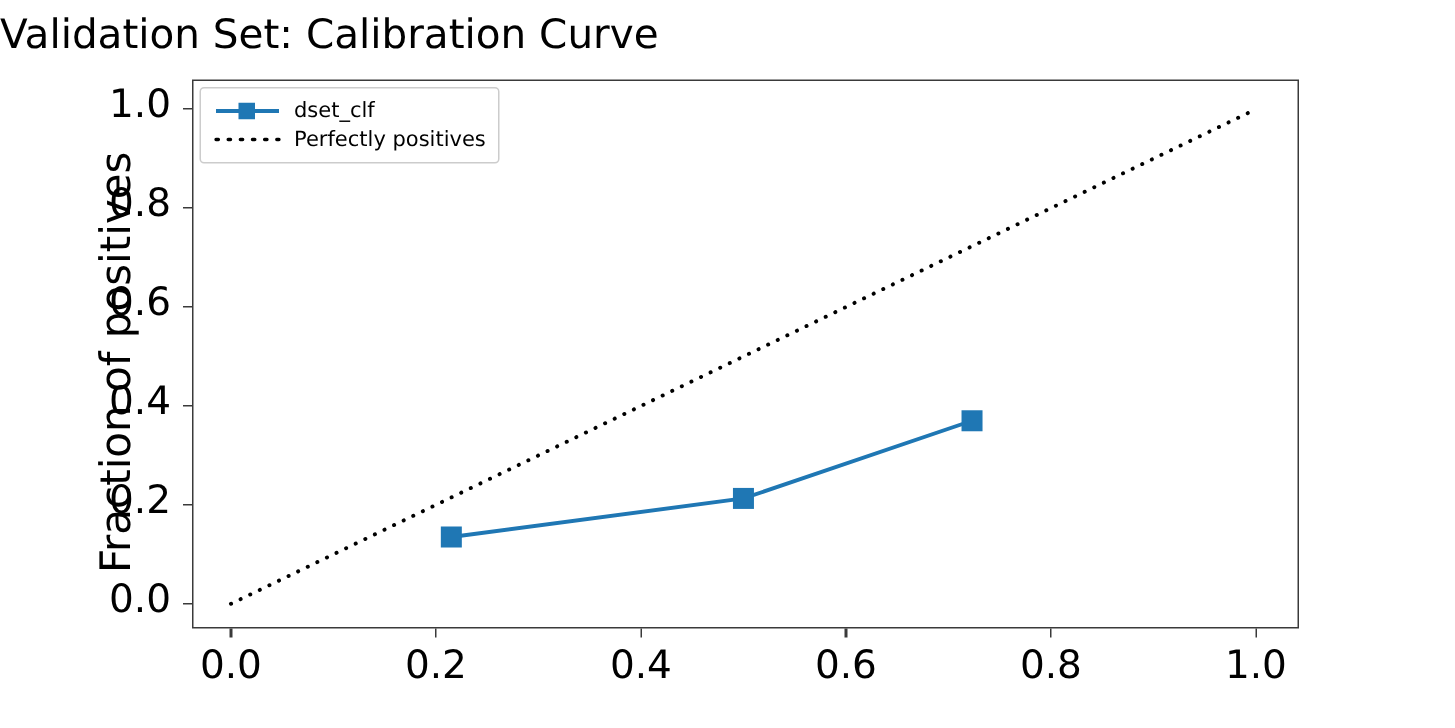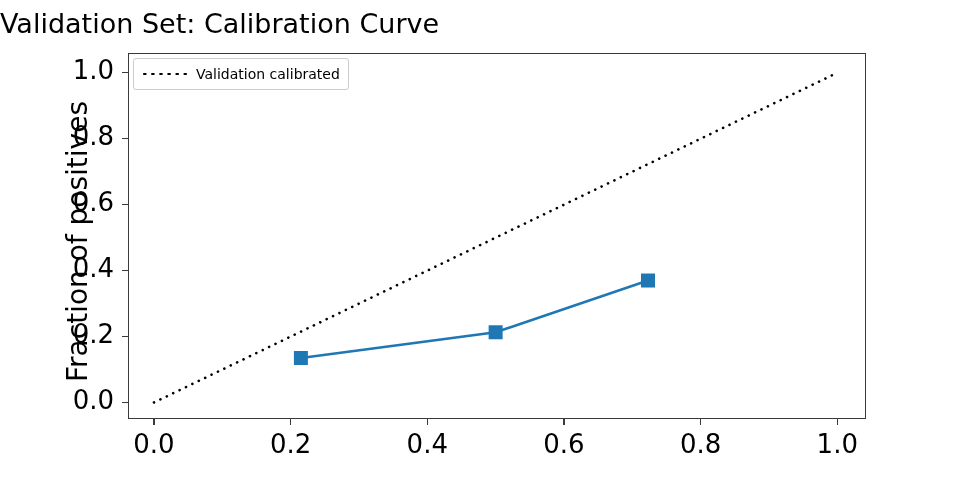--- a/index.html
+++ b/index.html
@@ -174,20 +174,29 @@
       <div class="ytick-mark" style="top: 138.03px;"></div>
       <div class="ytick-label" style="top: 120.73px;">0.8</div>
       <div class="ytick-mark" style="top: 72.0838px;"></div>
       <div class="ytick-label" style="top: 54.7838px;">1.0</div>
     </div>
 
   <div id="legend">
     <div class="legend-row">
       <span class="legend-sample">
         <svg width="46" height="16" viewBox="0 0 46 16">
+          <line x1="2" y1="8" x2="44" y2="8" stroke="#1f77b4" stroke-width="2.6"></line>
+          <rect x="17" y="2.5" width="11" height="11" fill="#1f77b4"></rect>
+        </svg>
+      </span>
+      <span class="legend-label">dset_clf</span>
+    </div>
+    <div class="legend-row">
+      <span class="legend-sample">
+        <svg width="46" height="16" viewBox="0 0 46 16">
           <line x1="2" y1="8" x2="44" y2="8" stroke="#000000" stroke-width="2.2" stroke-dasharray="1.6 6.5" stroke-linecap="round"></line>
         </svg>
       </span>
-      <span class="legend-label">Validation calibrated</span>
+      <span class="legend-label">Perfectly positives</span>
     </div>
   </div>
 
 </div>
 
 </body></html>

